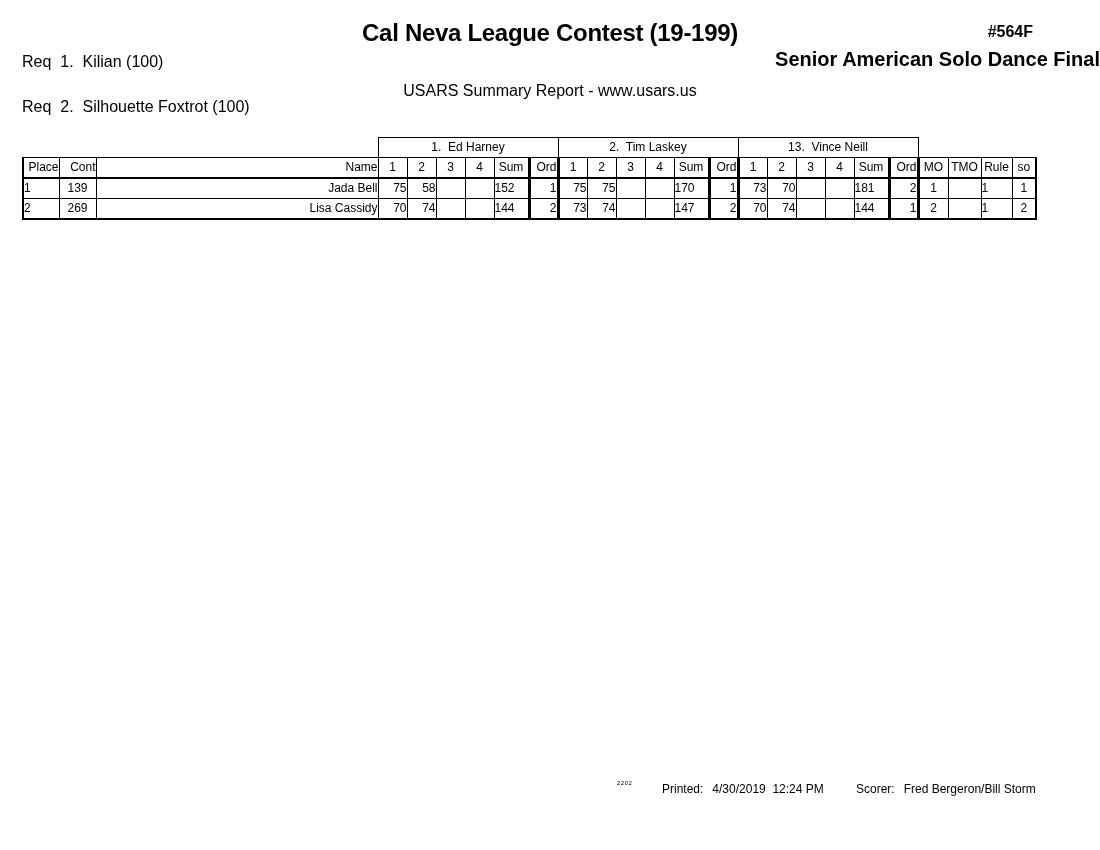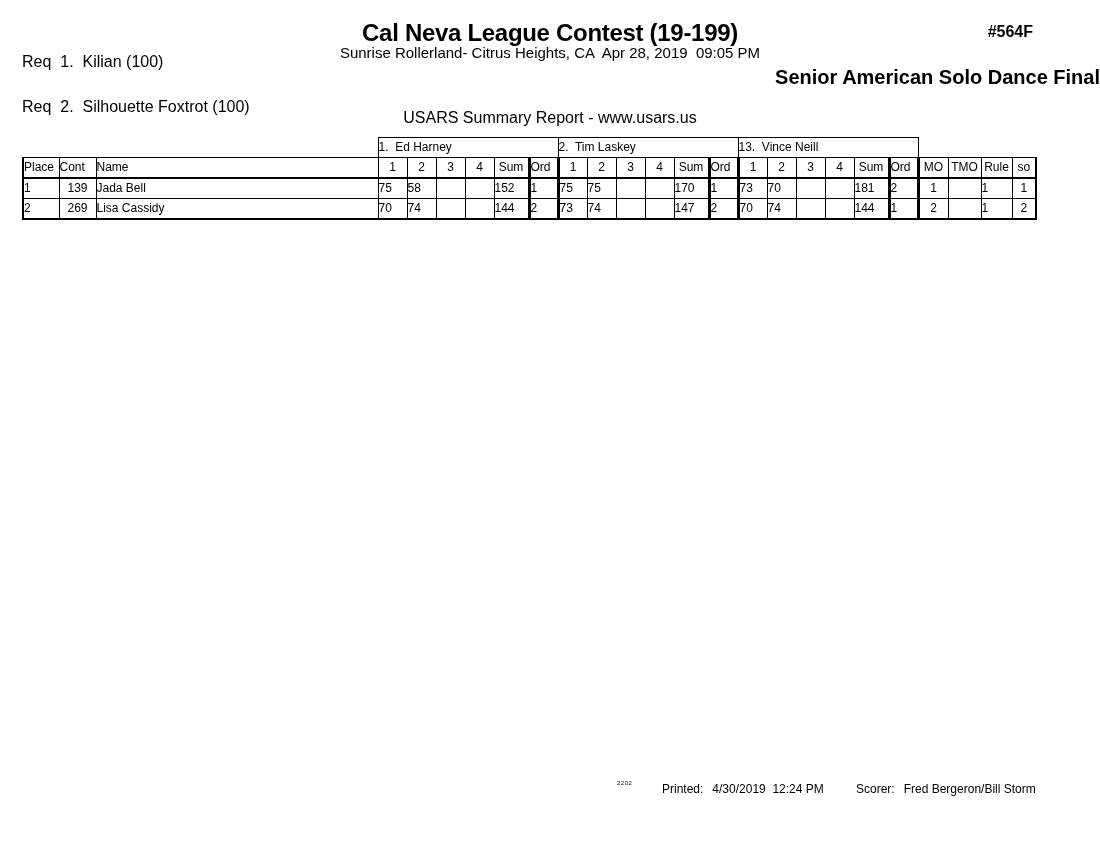--- a/index.html
+++ b/index.html
@@ -6,37 +6,37 @@
   .page {
     position:relative; width:1100px; height:850px; background:#ffffff;
     font-family:"Liberation Sans", sans-serif; color:#000; overflow:hidden;
   }
   .req-block { position:absolute; left:22px; top:24px; font-size:16px; line-height:15px; white-space:pre; }
   .report-number { position:absolute; right:67px; top:23px; font-size:16px; font-weight:bold; }
   .title-block { position:absolute; left:0; top:22px; width:100%; text-align:center; }
   .contest-title { font-size:24px; font-weight:bold; line-height:22px; letter-spacing:-0.3px; }
   .venue-line { font-size:15px; line-height:18px; white-space:pre; }
   .event-title { font-size:20px; font-weight:bold; line-height:24px; margin-top:3px;text-align:right; }
-  .report-line { font-size:16px; line-height:20px; margin-top:19px; }
+  .report-line { font-size:16px; line-height:20px; margin-top:10px; }
 
   table.results { position:absolute; left:22px; top:137px; border-collapse:collapse; table-layout:fixed; }
   table.results td, table.results th {
     border:1px solid #000; font-size:12px; font-weight:normal; padding:0;
     height:19px; line-height:19px; overflow:hidden; white-space:pre;
   }
   tr.judge-band td.nob { border:none; }
-  td.judge-name { text-align:left; padding-left:4px; font-size:12px; }
+  td.judge-name { text-align:center; padding-left:4px; font-size:12px; }
   tr.head th { border-bottom:2px solid #000; }
   .first { border-left:2px solid #000 !important; }
   .last  { border-right:2px solid #000 !important; }
   tr.bottomrow td { border-bottom:2px solid #000; }
-  .ord { border-left:3px solid #000 !important; border-right:3px solid #000 !important; text-align:left; }
+  .ord { border-left:3px solid #000 !important; border-right:3px solid #000 !important; text-align:right; }
   td.ord { font-weight:bold; }
   .c { text-align:center; }
-  .l { text-align:left; padding-left:4px;margin-top:34px; }
+  .l { text-align:right; padding-left:4px;margin-top:34px; }
   .pl8 { text-align:left; padding-left:8px; }
   .r { text-align:left; padding-right:4px; }
   .b { font-weight:bold; }
   td.name-cell { font-size:13px; }
 
   .footer-code { position:absolute; left:617px; top:780px; font-size:6px; line-height:6px; letter-spacing:0.5px; }
   .footer-printed { position:absolute; left:645px; top:782px; font-size:12px; white-space:pre;margin-left:17px; }
   .footer-scorer { position:absolute; left:856px; top:782px; font-size:12px; white-space:pre; }
   .flabel { margin-right:9px; }
 </style>
@@ -47,21 +47,20 @@
 
   <div class="req-block">
     <div>Req  1.  Kilian (100)</div>
     <div>Req  2.  Silhouette Foxtrot (100)</div>
   </div>
 
   <div class="report-number">#564F</div>
 
   <div class="title-block">
     <div class="contest-title">Cal Neva League Contest (19-199)</div>
-    <div class="venue-line">Sunrise Rollerland- Citrus Heights, CA  Apr 28, 2019  09:05 PM</div>
     <div class="event-title">Senior American Solo Dance Final</div>
     <div class="report-line">USARS Summary Report - www.usars.us</div>
   </div>
 
   <table class="results">
     <colgroup>
       <col style="width:36px">
         <col style="width:37px">
         <col style="width:282px">
       <col style="width:29px">

